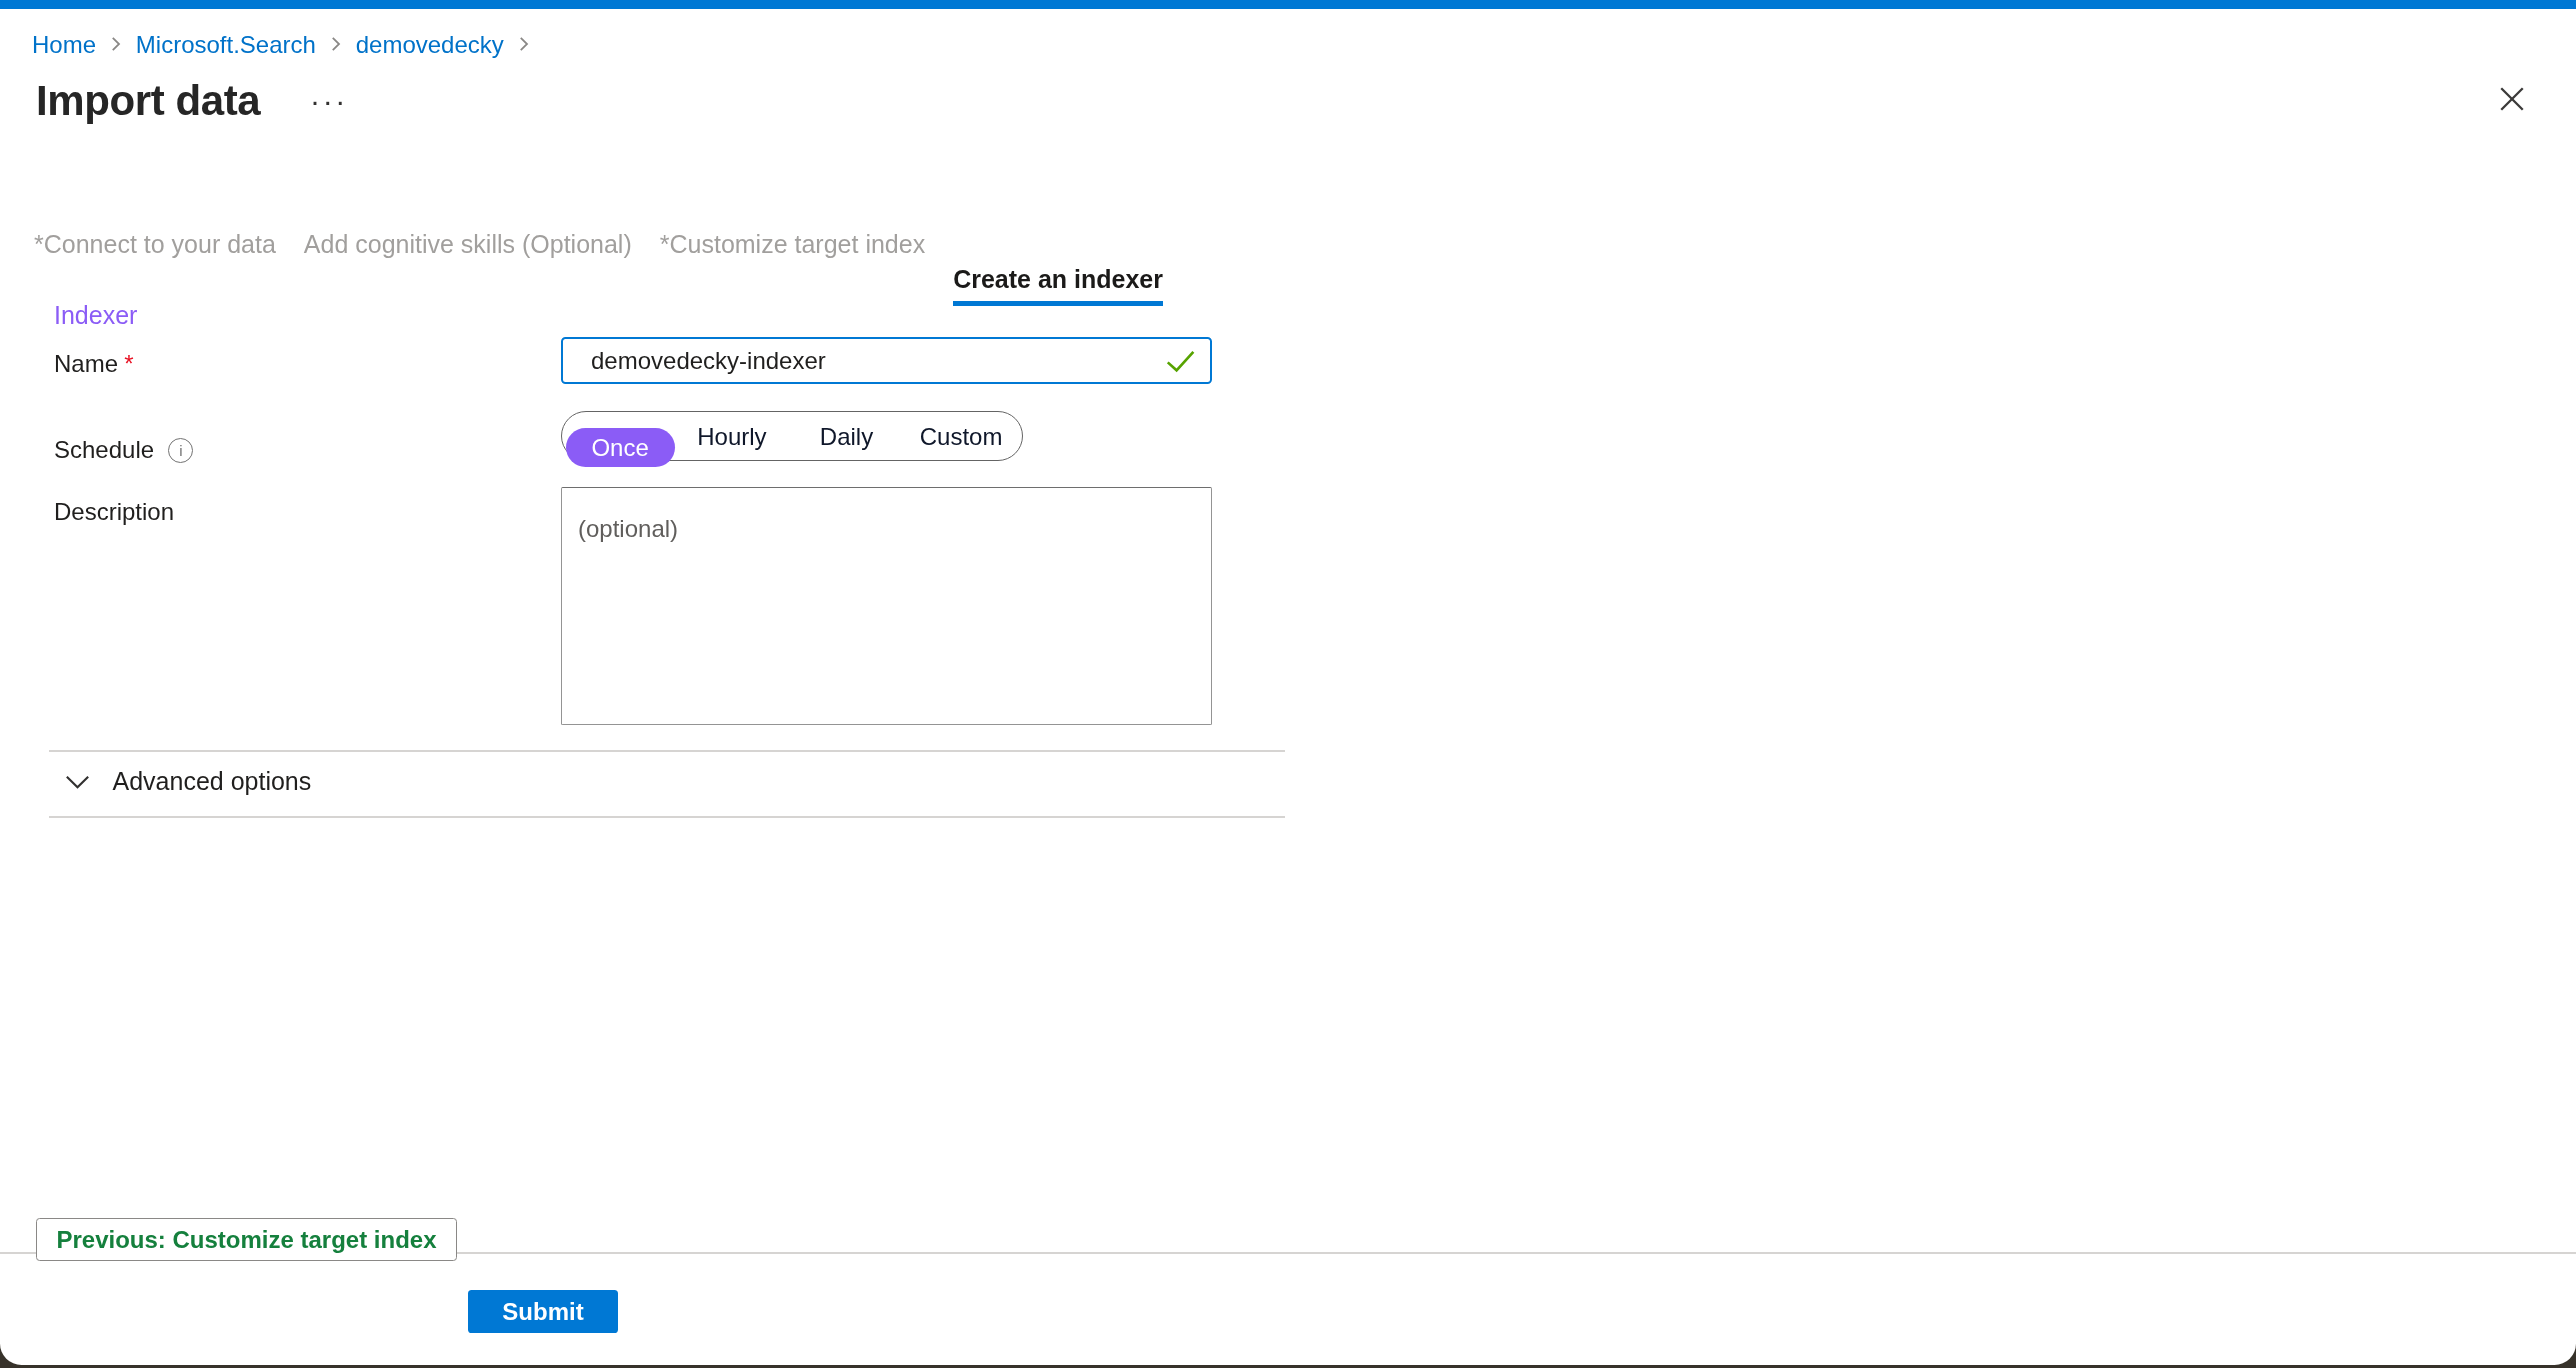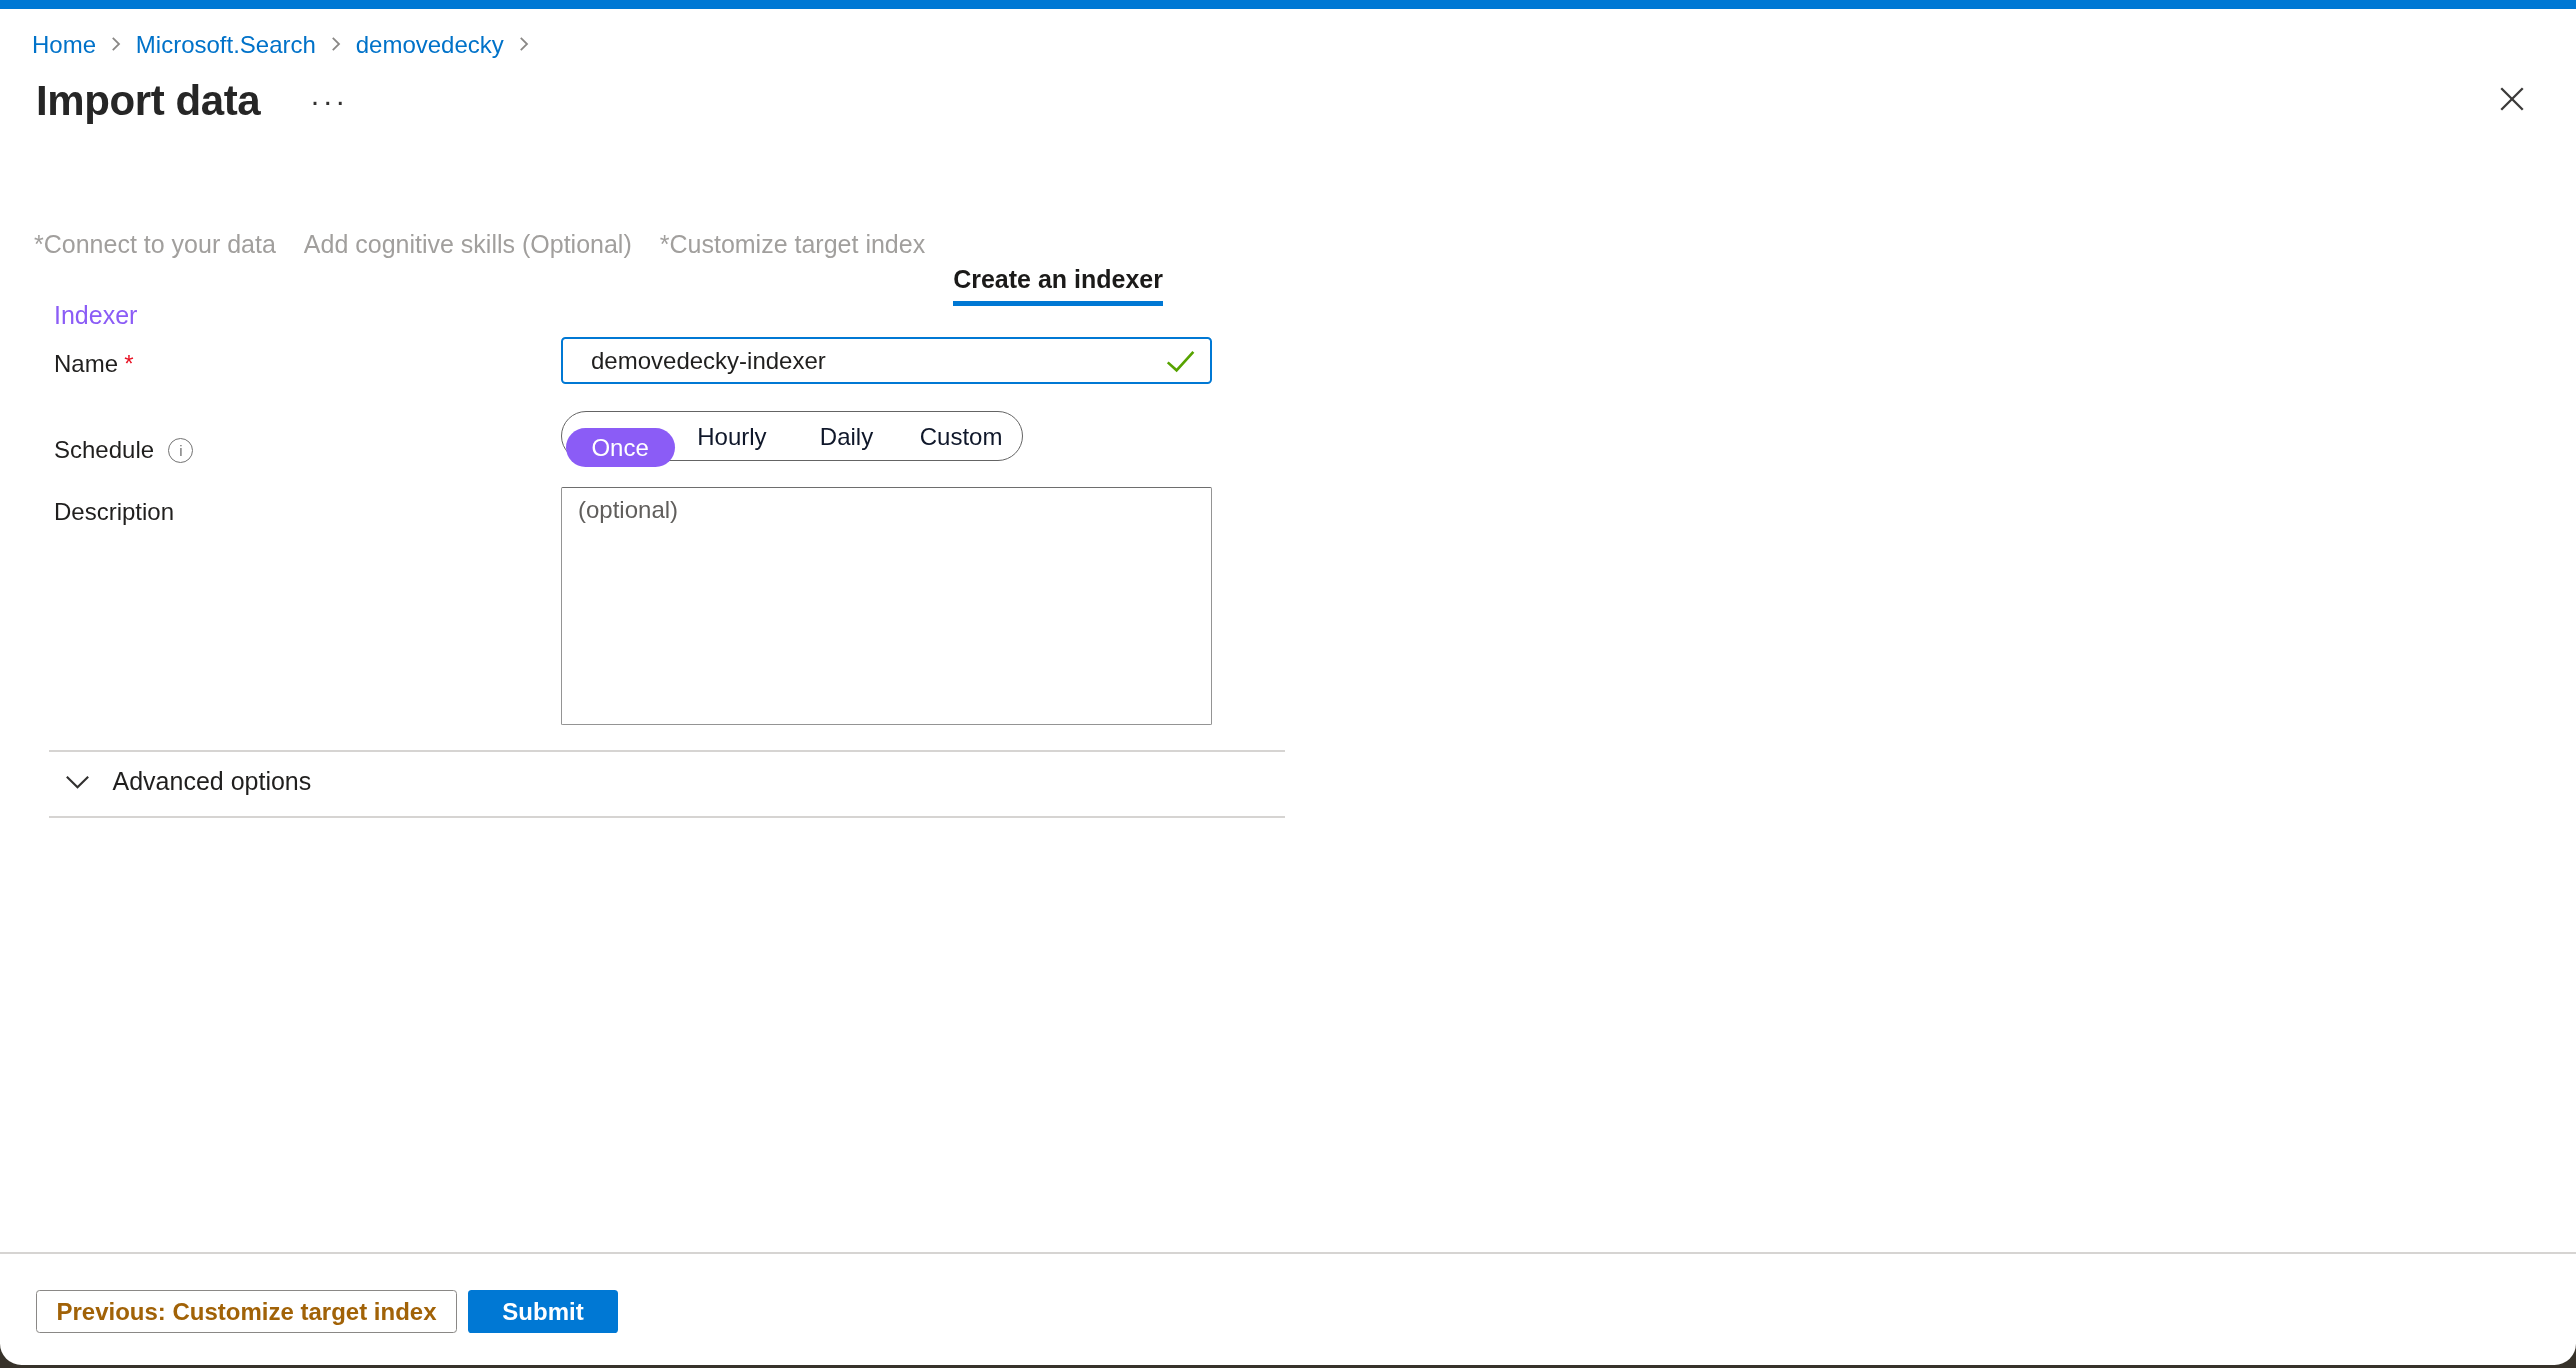--- a/index.html
+++ b/index.html
@@ -97,21 +97,21 @@
   }
   .seg-option.selected {
     flex:0 0 109px;
     background:#8b5cf6; color:#ffffff;
     border-radius:19.7px; height:39px;margin-top:22px;
   }
 
   .desc-textarea {
     position:absolute; top:487px; left:561px; width:651px; height:238px;
     border:1.8px solid #949494; border-top-color:#6e6e6e; border-radius:1.8px;
-    font-size:24px; color:#1d4ed8; padding:8px 16px;
+    font-size:24px; color:#1d4ed8; padding:27px 16px;
     font-family:"Liberation Sans", sans-serif;
     resize:none; outline:none;
   }
   .desc-textarea::placeholder { color:#605e5c; opacity:1; }
 
   .divider {
     position:absolute; left:49px; width:1236px; height:1.8px; background:#d6d4d2;
   }
   .divider-1 { top:750px; }
   .divider-2 { top:816px; }
@@ -122,23 +122,23 @@
     background:none; border:none; cursor:pointer;
     font-size:25px; color:#201f1e;
     font-family:"Liberation Sans", sans-serif;
   }
 
   
   .footer-divider {
     position:absolute; top:1252px; left:0; width:100%; height:1.8px; background:#d6d4d2;
   }
   .btn-previous {
-    position:absolute; top:1290px; left:36px; width:421px; height:43px;
+    position:absolute; top:1218px; left:36px; width:421px; height:43px;
     background:#ffffff; border:1.8px solid #8a8886; border-radius:3.6px;
-    font-size:24px; font-weight:700; color:#a16207; cursor:pointer;
+    font-size:24px; font-weight:700; color:#15803d; cursor:pointer;
     font-family:"Liberation Sans", sans-serif;
   }
   .btn-submit {
     position:absolute; top:1290px; left:468px; width:150px; height:43px;
     background:#0078d4; border:none; border-radius:3.6px;
     font-size:24px; font-weight:700; color:#ffffff; cursor:pointer;
     font-family:"Liberation Sans", sans-serif;
   }
 </style>
 </head>

